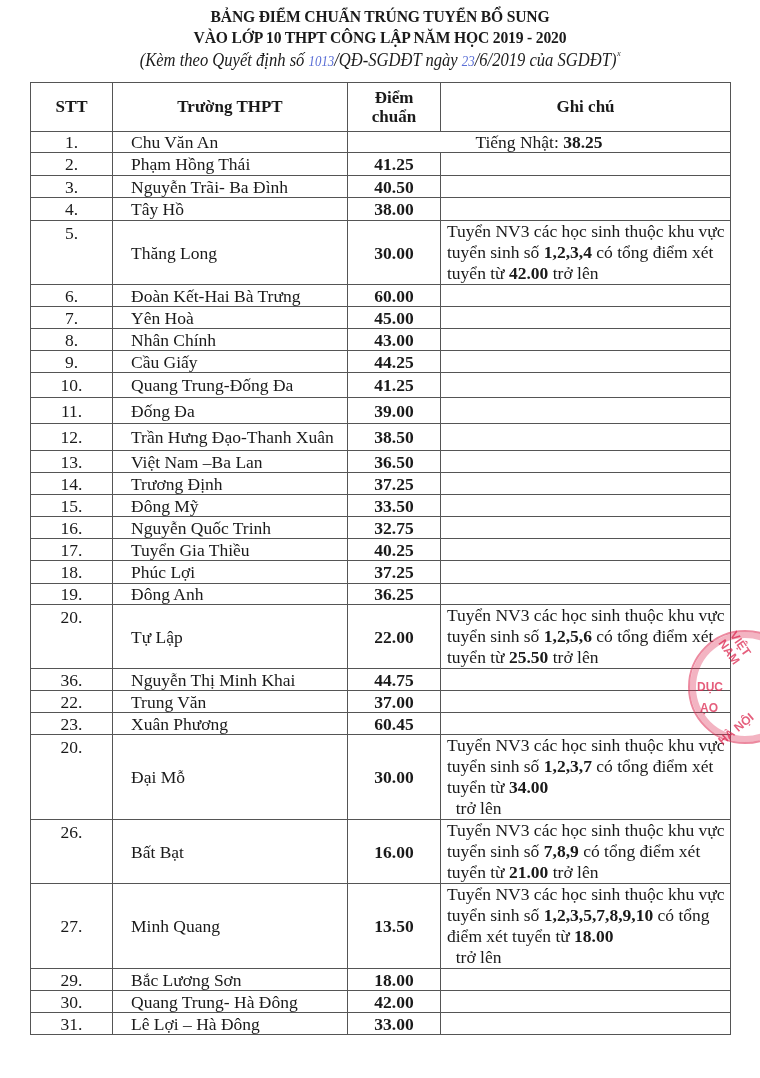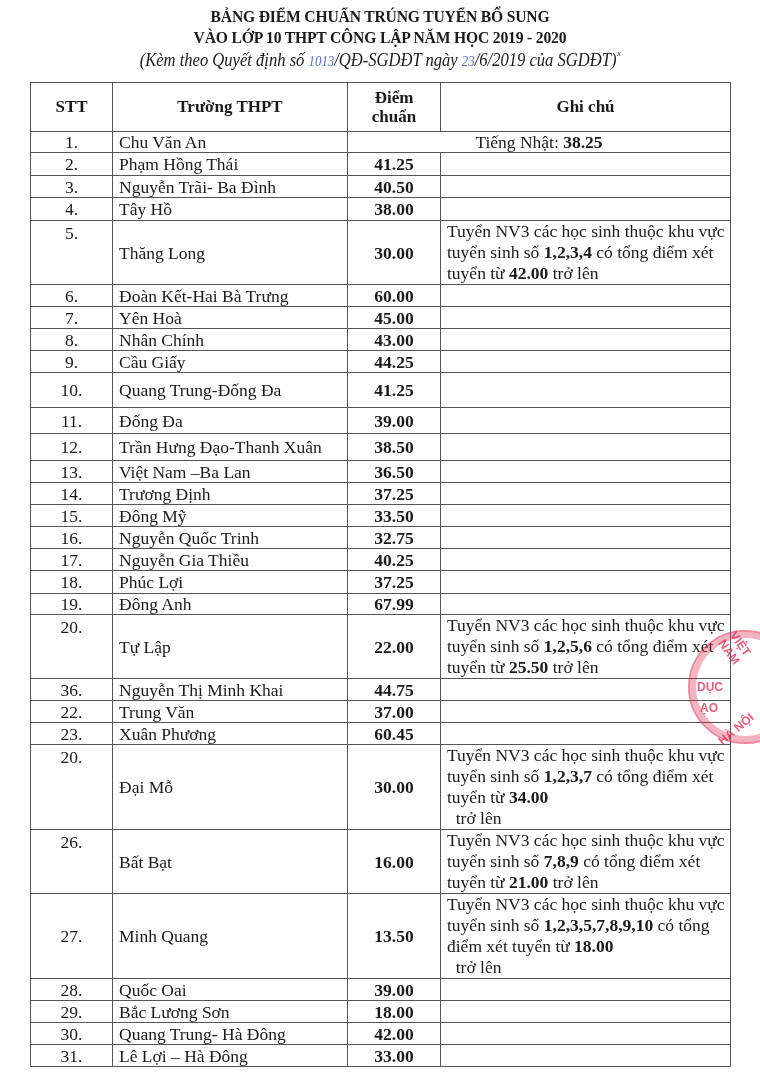--- a/index.html
+++ b/index.html
@@ -32,21 +32,21 @@
     border: 1.2px solid #555;
     padding: 0 6px;
     font-size: 17.5px; line-height: 20px;
     vertical-align: middle;
     overflow: hidden; white-space: nowrap;
   }
   th { font-weight: bold; text-align: center; font-size: 17px; }
   th.score-h { line-height: 19px; }
   td.stt { text-align: center; }
   td.stt.top { vertical-align: top; padding-top: 2px; }
-  td.name { padding-left: 6px; }
+  td.name { padding-left: 18px; }
   td.score { text-align: center; font-weight: bold; }
   td.note { white-space: normal; line-height: 21px; padding-left: 6px; padding-right: 4px; }
   td.merged { text-align: center; }
   b { font-weight: bold; }
 
   .stamp {
     position: absolute; left: 688px; top: 630px; width: 110px; height: 110px;
     border-radius: 50%; border: 2px solid rgba(220,40,80,0.55);
     box-shadow: inset 0 0 0 4px rgba(255,255,255,0), inset 0 0 0 6px rgba(220,40,80,0.35);
     pointer-events: none;
@@ -125,21 +125,21 @@
         <td class="name">Nhân Chính</td>
         <td class="score">43.00</td>
         <td class="note"></td>
       </tr>
       <tr style="height: 22px;">
         <td class="stt">9.</td>
         <td class="name">Cầu Giấy</td>
         <td class="score">44.25</td>
         <td class="note"></td>
       </tr>
-      <tr style="height: 35px;">
+      <tr style="height: 25px;">
         <td class="stt">10.</td>
         <td class="name">Quang Trung-Đống Đa</td>
         <td class="score">41.25</td>
         <td class="note"></td>
       </tr>
       <tr style="height: 26px;">
         <td class="stt">11.</td>
         <td class="name">Đống Đa</td>
         <td class="score">39.00</td>
         <td class="note"></td>
@@ -169,34 +169,34 @@
         <td class="note"></td>
       </tr>
       <tr style="height: 22px;">
         <td class="stt">16.</td>
         <td class="name">Nguyễn Quốc Trinh</td>
         <td class="score">32.75</td>
         <td class="note"></td>
       </tr>
       <tr style="height: 22px;">
         <td class="stt">17.</td>
-        <td class="name">Nguyễn Gia Thiều</td>
+        <td class="name">Tuyển Gia Thiều</td>
         <td class="score">40.25</td>
         <td class="note"></td>
       </tr>
       <tr style="height: 23px;">
         <td class="stt">18.</td>
         <td class="name">Phúc Lợi</td>
         <td class="score">37.25</td>
         <td class="note"></td>
       </tr>
       <tr style="height: 21px;">
         <td class="stt">19.</td>
         <td class="name">Đông Anh</td>
-        <td class="score">67.99</td>
+        <td class="score">36.25</td>
         <td class="note"></td>
       </tr>
       <tr style="height: 64px;">
         <td class="stt top">20.</td>
         <td class="name">Tự Lập</td>
         <td class="score">22.00</td>
         <td class="note"><span>Tuyển NV3 các học sinh thuộc khu vực tuyển sinh số </span><b>1,2,5,6</b><span> có tổng điểm xét tuyển từ </span><b>25.50</b><span>  trở lên</span></td>
       </tr>
       <tr style="height: 22px;">
         <td class="stt">36.</td>
@@ -228,26 +228,20 @@
         <td class="score">16.00</td>
         <td class="note"><span>Tuyển NV3 các học sinh thuộc khu vực tuyển sinh số </span><b>7,8,9</b><span> có tổng điểm xét tuyển từ </span><b>21.00</b><span> trở lên</span></td>
       </tr>
       <tr style="height: 85px;">
         <td class="stt">27.</td>
         <td class="name">Minh Quang</td>
         <td class="score">13.50</td>
         <td class="note"><span>Tuyển NV3 các học sinh thuộc khu vực tuyển sinh số </span><b>1,2,3,5,7,8,9,10</b><span> có tổng điểm xét tuyển từ </span><b>18.00</b><br>&nbsp;<span> trở lên</span></td>
       </tr>
       <tr style="height: 22px;">
-        <td class="stt">28.</td>
-        <td class="name">Quốc Oai</td>
-        <td class="score">39.00</td>
-        <td class="note"></td>
-      </tr>
-      <tr style="height: 22px;">
         <td class="stt">29.</td>
         <td class="name">Bắc Lương Sơn</td>
         <td class="score">18.00</td>
         <td class="note"></td>
       </tr>
       <tr style="height: 22px;">
         <td class="stt">30.</td>
         <td class="name">Quang Trung- Hà Đông</td>
         <td class="score">42.00</td>
         <td class="note"></td>

